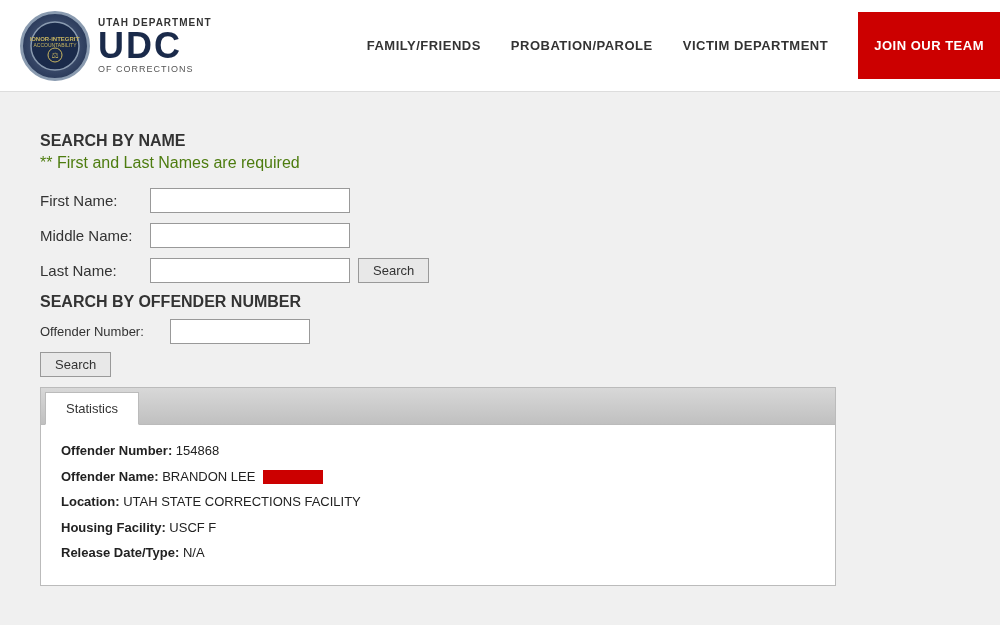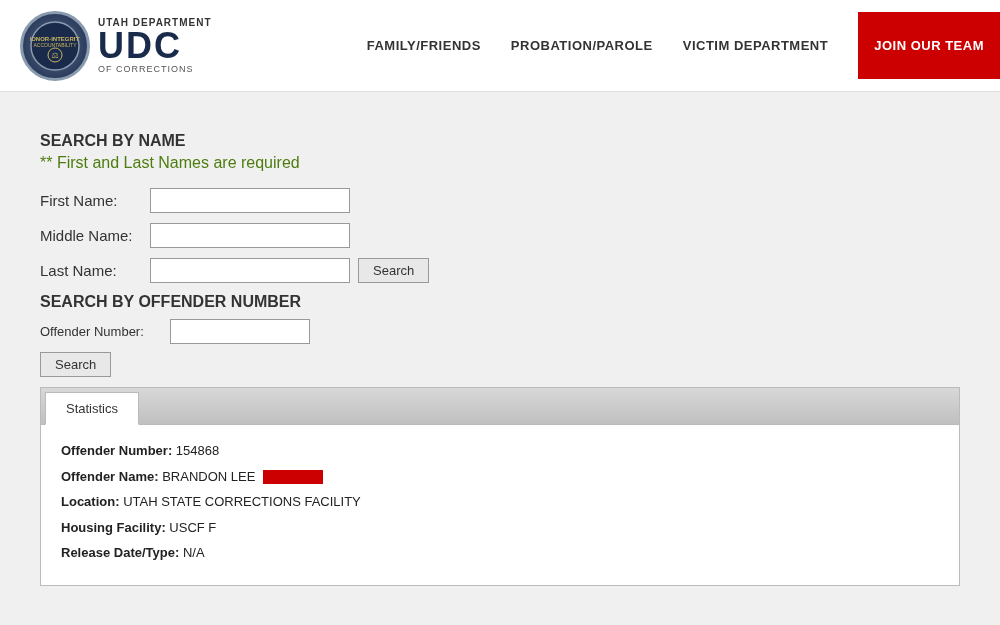--- a/index.html
+++ b/index.html
@@ -160,21 +160,21 @@
       background: #e8e8e8;
       border: 1px solid #999;
       cursor: pointer;
       color: #333;
     }
 
     
     .stats-panel {
       border: 1px solid #bbb;
       background: #fff;
-      width: 920px;
+      width: 796px;
     }
     .stats-tab-bar {
       background: linear-gradient(to bottom, #d8d8d8, #c0c0c0);
       padding: 0;
       display: flex;
       border-bottom: 1px solid #bbb;
     }
     .stats-tab {
       padding: 8px 20px;
       font-size: 13px;

